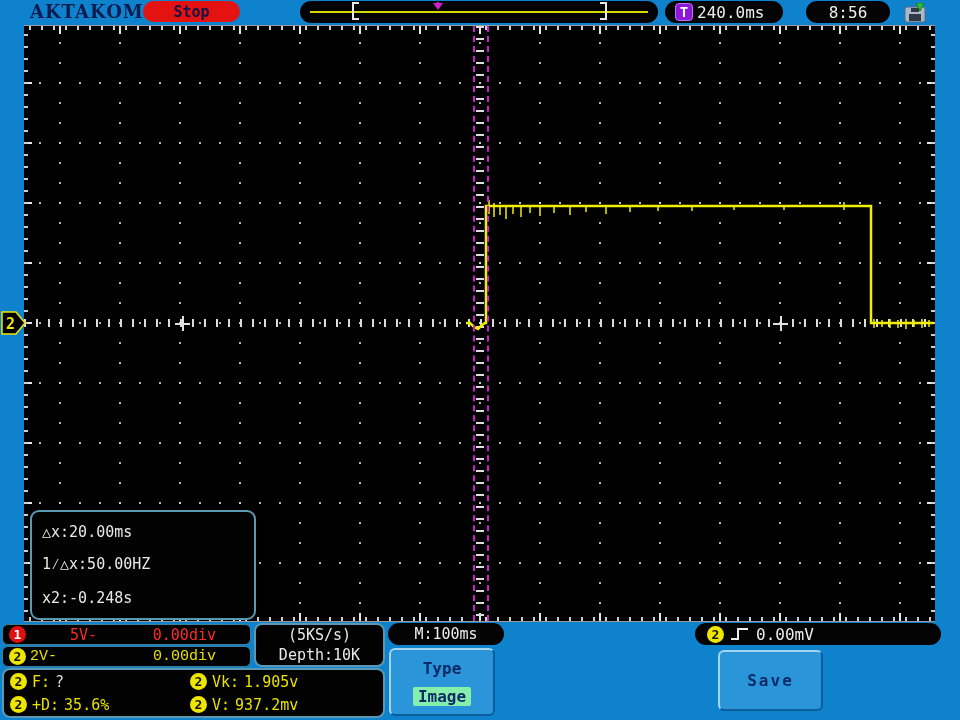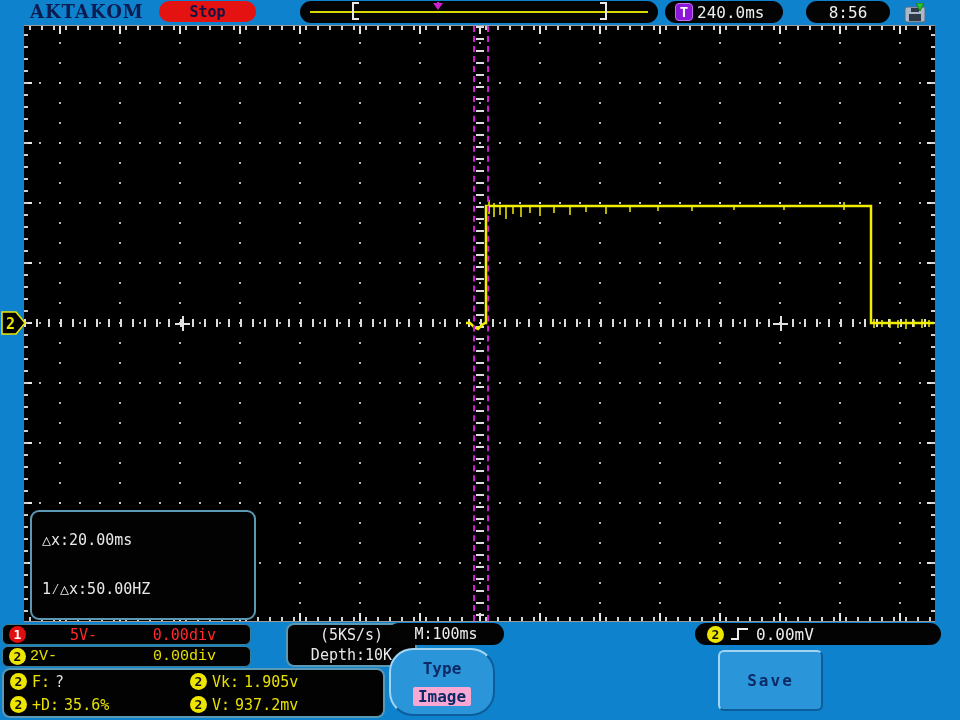--- a/index.html
+++ b/index.html
@@ -13,21 +13,21 @@
   .topbar { position:absolute; left:0; top:0; width:872px; height:25px; }
   .brand {
     position:absolute; left:30px; top:1px;
     font-family:"DejaVu Serif","Liberation Serif",serif;
     font-weight:bold; font-size:18px; letter-spacing:1px; color:#0d1c50;
   }
   .stop-pill {
     position:absolute; left:143px; top:1px; width:97px; height:21px;
     background:#e51212; border-radius:11px;
     display:flex; align-items:center; justify-content:center;
-    color:#131345; font-size:15px; font-weight:bold;margin-left:16px;
+    color:#131345; font-size:15px; font-weight:bold;
   }
   .trigbar {
     position:absolute; left:300px; top:1px; width:358px; height:22px;
     background:#030303; border-radius:11px;
   }
   .trigbar .hline { position:absolute; left:10px; right:10px; top:10px; height:2px; background:#d8d800; }
   .trigbar .brk { position:absolute; top:1px; width:7px; height:18px; border-top:2px solid #e8e8e8; border-bottom:2px solid #e8e8e8; }
   .trigbar .brk.l { left:52px; border-left:2px solid #e8e8e8; }
   .trigbar .brk.r { left:300px; border-right:2px solid #e8e8e8; }
   .trigbar .tmark { position:absolute; left:133px; top:2px; width:0; height:0;
@@ -87,39 +87,39 @@
   }
   
   .chbox { position:absolute; left:2px; width:249px; height:21px;
     background:#020202; border:1px solid #3d7f96; border-radius:6px;
     display:flex; align-items:center; gap:4px; padding:0 6px; font-size:15px; }
   .ch1box { top:624px; } .ch2box { top:646px; }
   .chbox .offset { margin-left:auto; margin-right:28px; }
   .acqbox { position:absolute; left:254px; top:623px; width:131px; height:44px;
     background:#020202; border:2px solid #5b98b4; border-radius:8px;
     color:#e9e9e9; font-size:15px; display:flex; flex-direction:column;
-    align-items:center; justify-content:space-around;margin-left:32px; }
+    align-items:center; justify-content:space-around; }
   .measbox { position:absolute; left:2px; top:668px; width:383px; height:50px;
     background:#020202; border:2px solid #5b98b4; border-radius:8px;
     display:grid; grid-template-columns:180px 1fr; grid-template-rows:1fr 1fr;
     align-items:center; padding:0 6px; font-size:15px; color:#e8e000; }
   .meas-cell { display:flex; align-items:center; gap:5px; }
   .mpill { position:absolute; left:388px; top:623px; width:116px; height:22px;
     background:#030303; border-radius:11px; color:#ededed; font-size:15px;
     display:flex; align-items:center; justify-content:center; }
   .trigpill { position:absolute; left:695px; top:623px; width:246px; height:22px;
     background:#030303; border-radius:11px; color:#ededed; font-size:16px;
     display:flex; align-items:center; gap:6px; padding:0 12px; }
   .softbtn {
     background:#2b95da; border:2px solid; border-color:#a3d4f1 #0c5e9b #0c5e9b #a3d4f1;
     border-radius:6px; color:#0c2a66; font-family:inherit; font-size:16px; font-weight:bold;
   }
   .typebtn { position:absolute; left:389px; top:648px; width:106px; height:68px;
-    display:flex; flex-direction:column; align-items:center; justify-content:space-around; padding:4px 0;border-radius:24px; }
-  .typebtn .val { background:#f9a8d4; border-radius:2px; padding:0 5px; color:#0c2a66; }
+    display:flex; flex-direction:column; align-items:center; justify-content:space-around; padding:4px 0; }
+  .typebtn .val { background:#86efac; border-radius:2px; padding:0 5px; color:#0c2a66; }
   .savebtn { position:absolute; left:718px; top:650px; width:105px; height:61px;
     display:flex; align-items:center; justify-content:center; letter-spacing:2px; }
   
   .cbadge { display:inline-flex; width:17px; height:17px; border-radius:50%;
     align-items:center; justify-content:center; font-size:13px; font-weight:bold; flex:0 0 auto; }
   .cbadge.red { background:#e01010; color:#fff; }
   .cbadge.yel { background:#efe600; color:#111; }
   .red-t { color:#ff2a2a;margin-left:40px; } .yel-t { color:#e8e000;font-family:Liberation Mono, monospace; } .wht-t { color:#dddddd; }
 </style>
 </head>
@@ -196,20 +196,21 @@
 </div>
 
 <svg class="ch2tag" width="26" height="26">
   <polygon points="1,2 15,2 24,13 15,24 1,24" fill="#000" stroke="#efe600" stroke-width="1.5"></polygon>
   <text x="5" y="19" font-size="15" font-weight="bold" fill="#efe600" font-family="DejaVu Sans Mono, monospace">2</text>
 </svg>
 
 <div class="cursor-box">
   <div>△x:20.00ms</div>
   <div>1⁄△x:50.00HZ</div>
+  <div>x2:-0.248s</div>
 </div>
 
 <div class="chbox ch1box">
   <span class="cbadge red">1</span>
   <span class="red-t">5V-</span>
   <span class="red-t offset">0.00div</span>
 </div>
 <div class="chbox ch2box">
   <span class="cbadge yel">2</span>
   <span class="yel-t">2V-</span>

